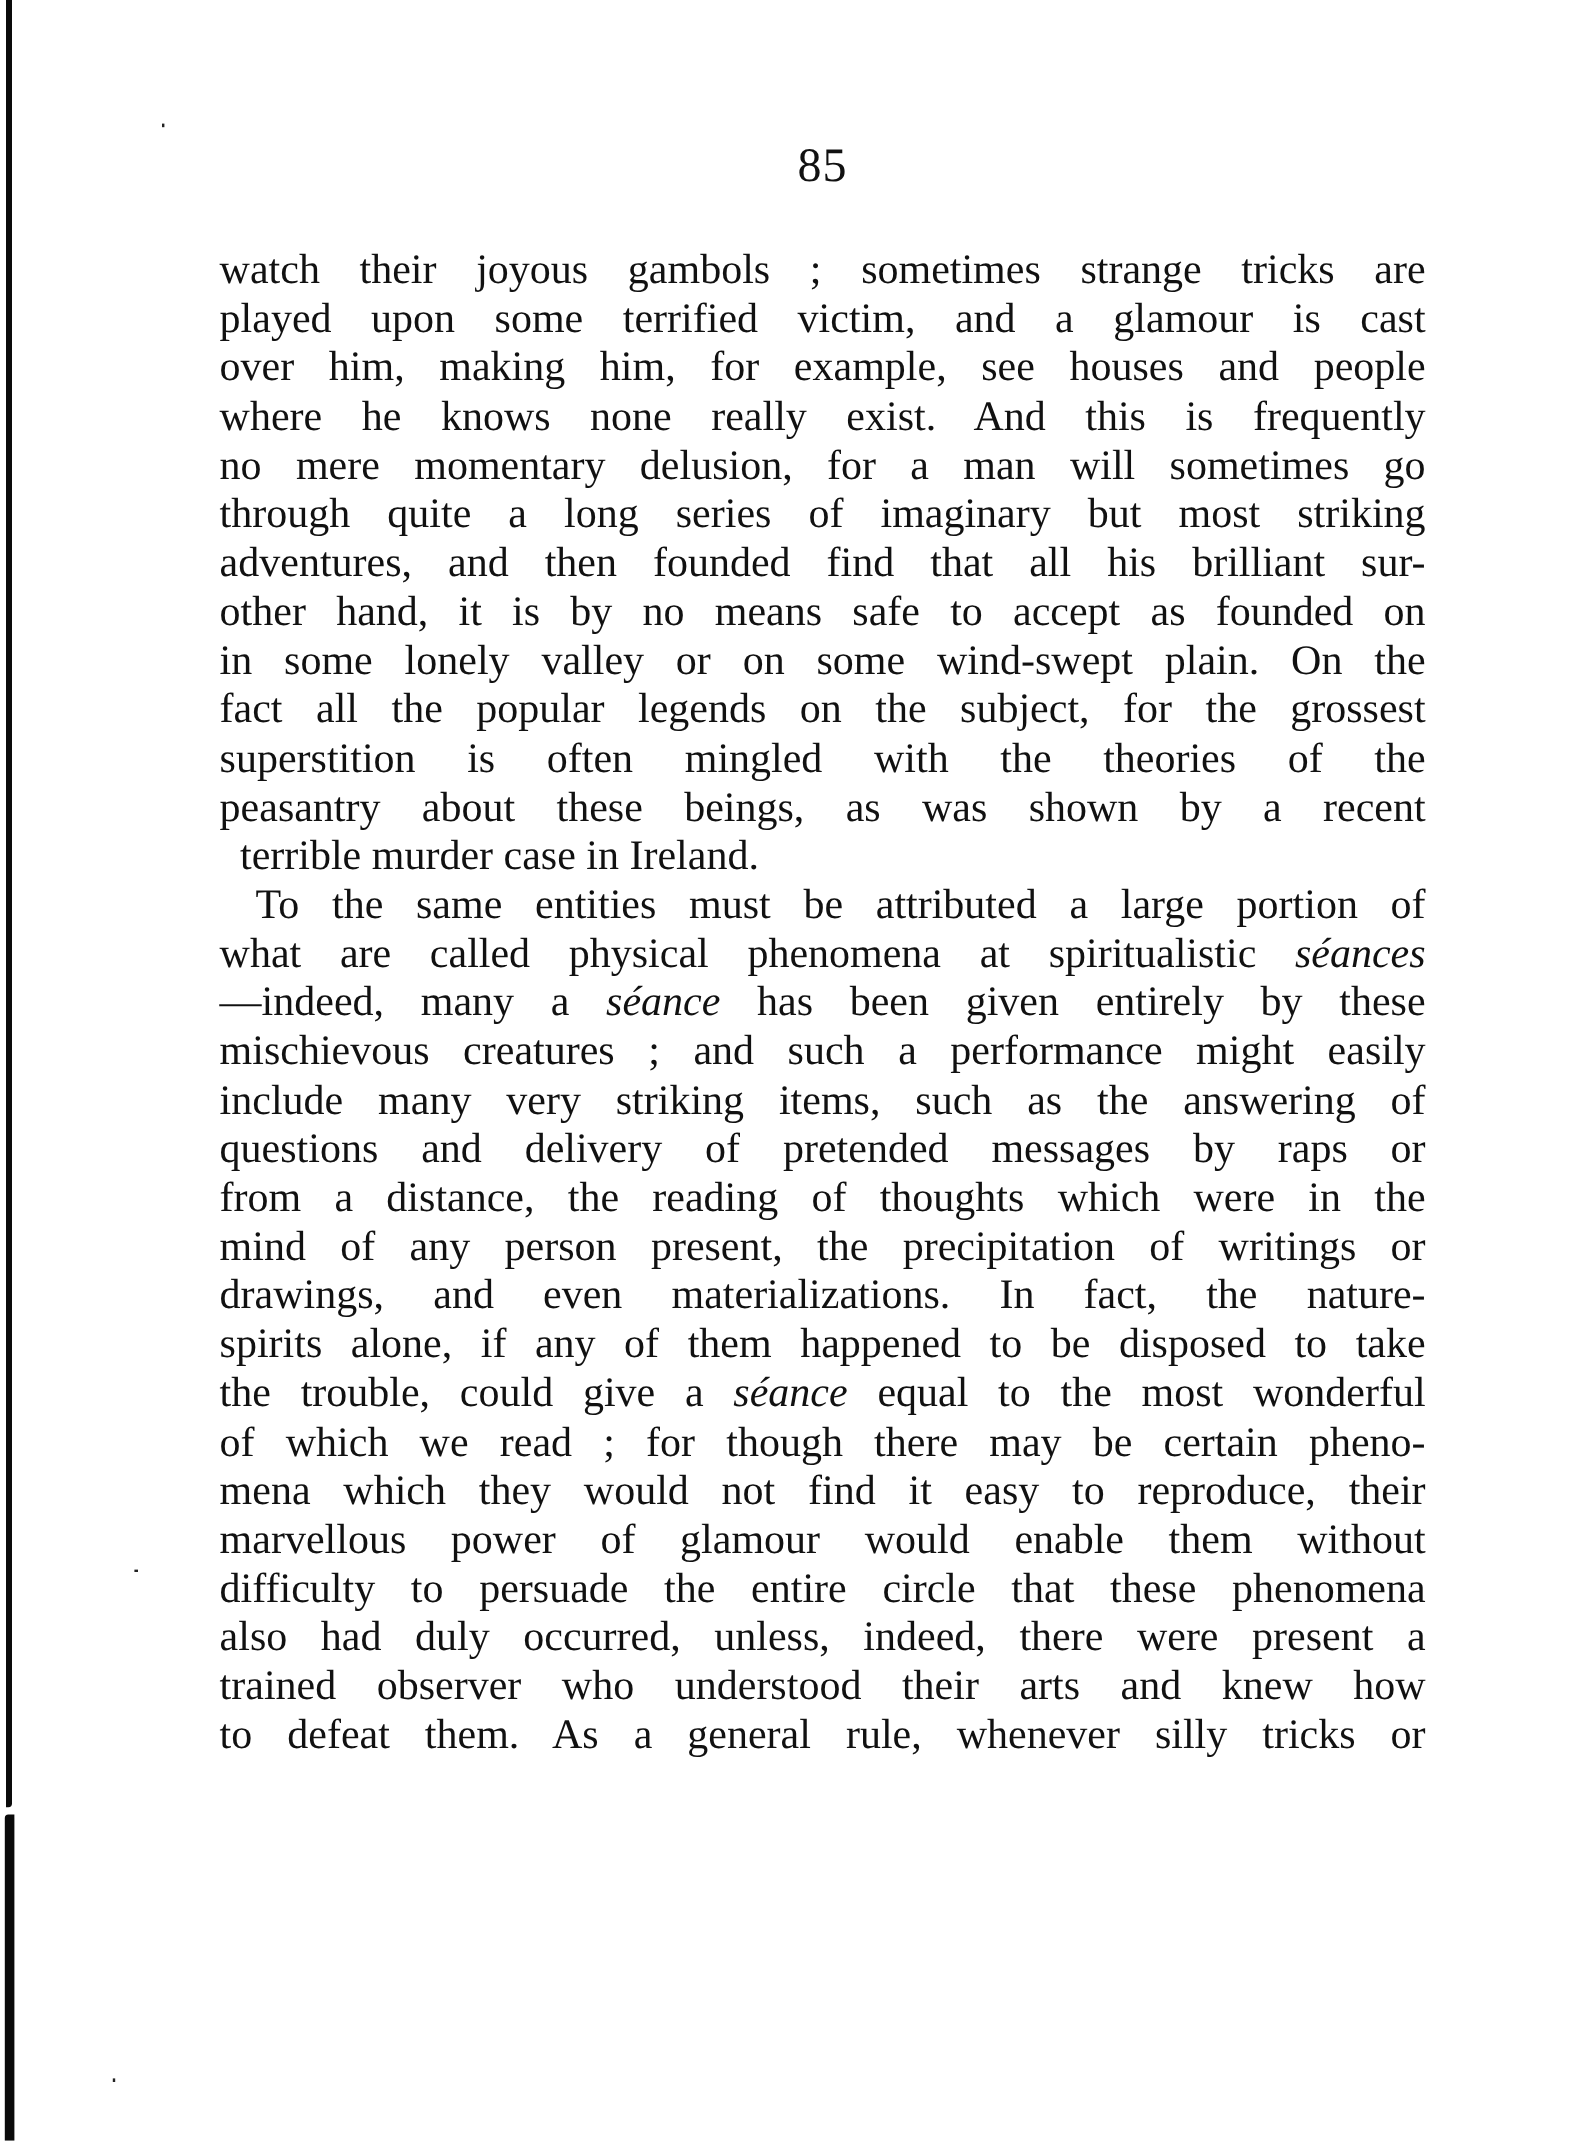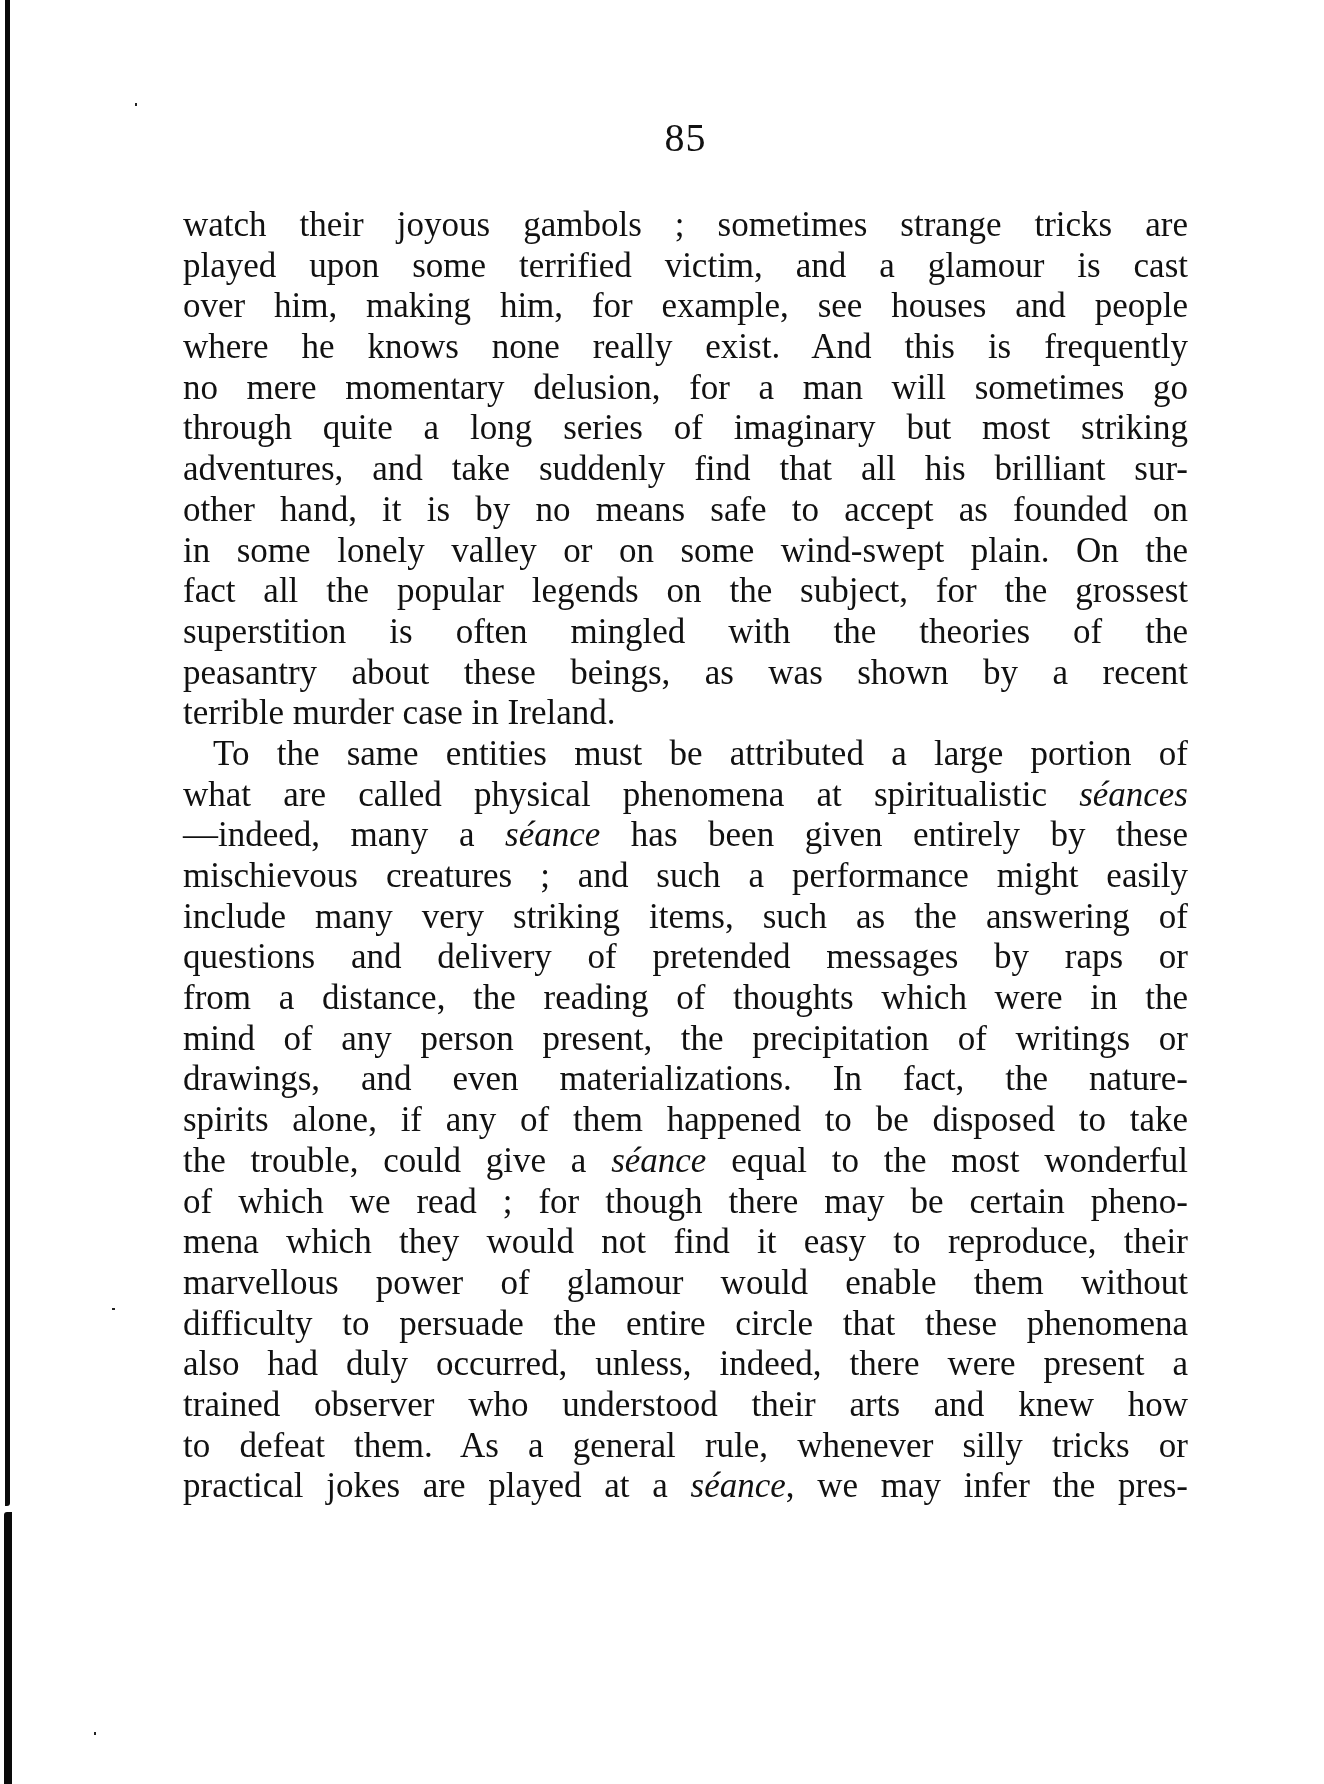--- a/index.html
+++ b/index.html
@@ -60,20 +60,21 @@
     height: 40.7px;
     line-height: 40.7px;
     white-space: nowrap;
     text-align: justify;
     text-align-last: justify;
     overflow: visible;
   }
   .line.last {
     text-align: left;
     text-align-last: left;
+    margin-left: 17px;
   }
   .line.indent {
     padding-left: 30px;
   }
   .line i {
     font-style: italic;
   }
 </style>
 </head>
 <body>
@@ -87,21 +88,21 @@
 <div class="page-number">85</div>
 
 <div class="text-block">
   <div class="paragraph">
     <div class="line">watch their joyous gambols ; sometimes strange tricks are</div>
     <div class="line">played upon some terrified victim, and a glamour is cast</div>
     <div class="line">over him, making him, for example, see houses and people</div>
     <div class="line">where he knows none really exist.  And this is frequently</div>
     <div class="line">no mere momentary delusion, for a man will sometimes go</div>
     <div class="line">through quite a long series of imaginary but most striking</div>
-    <div class="line">adventures, and take suddenly find that all his brilliant sur-</div>
+    <div class="line">adventures, and then founded find that all his brilliant sur-</div>
     <div class="line">other hand, it is by no means safe to accept as founded on</div>
     <div class="line">in some lonely valley or on some wind-swept plain.  On the</div>
     <div class="line">fact all the popular legends on the subject, for the grossest</div>
     <div class="line">superstition is often mingled with the theories of the</div>
     <div class="line">peasantry about these beings, as was shown by a recent</div>
     <div class="line last">terrible murder case in Ireland.</div>
   </div>
   <div class="paragraph">
     <div class="line indent">To the same entities must be attributed a large portion of</div>
     <div class="line">
@@ -120,17 +121,14 @@
     <div class="line">
       <span>the trouble, could give a </span><i>séance</i><span> equal to the most wonderful</span>
     </div>
     <div class="line">of which we read ; for though there may be certain pheno-</div>
     <div class="line">mena which they would not find it easy to reproduce, their</div>
     <div class="line">marvellous power of glamour would enable them without</div>
     <div class="line">difficulty to persuade the entire circle that these phenomena</div>
     <div class="line">also had duly occurred, unless, indeed, there were present a</div>
     <div class="line">trained observer who understood their arts and knew how</div>
     <div class="line">to defeat them.  As a general rule, whenever silly tricks or</div>
-    <div class="line">
-      <span>practical jokes are played at a </span><i>séance</i><span>, we may infer the pres-</span>
-    </div>
   </div>
 </div>
 
 </body></html>

